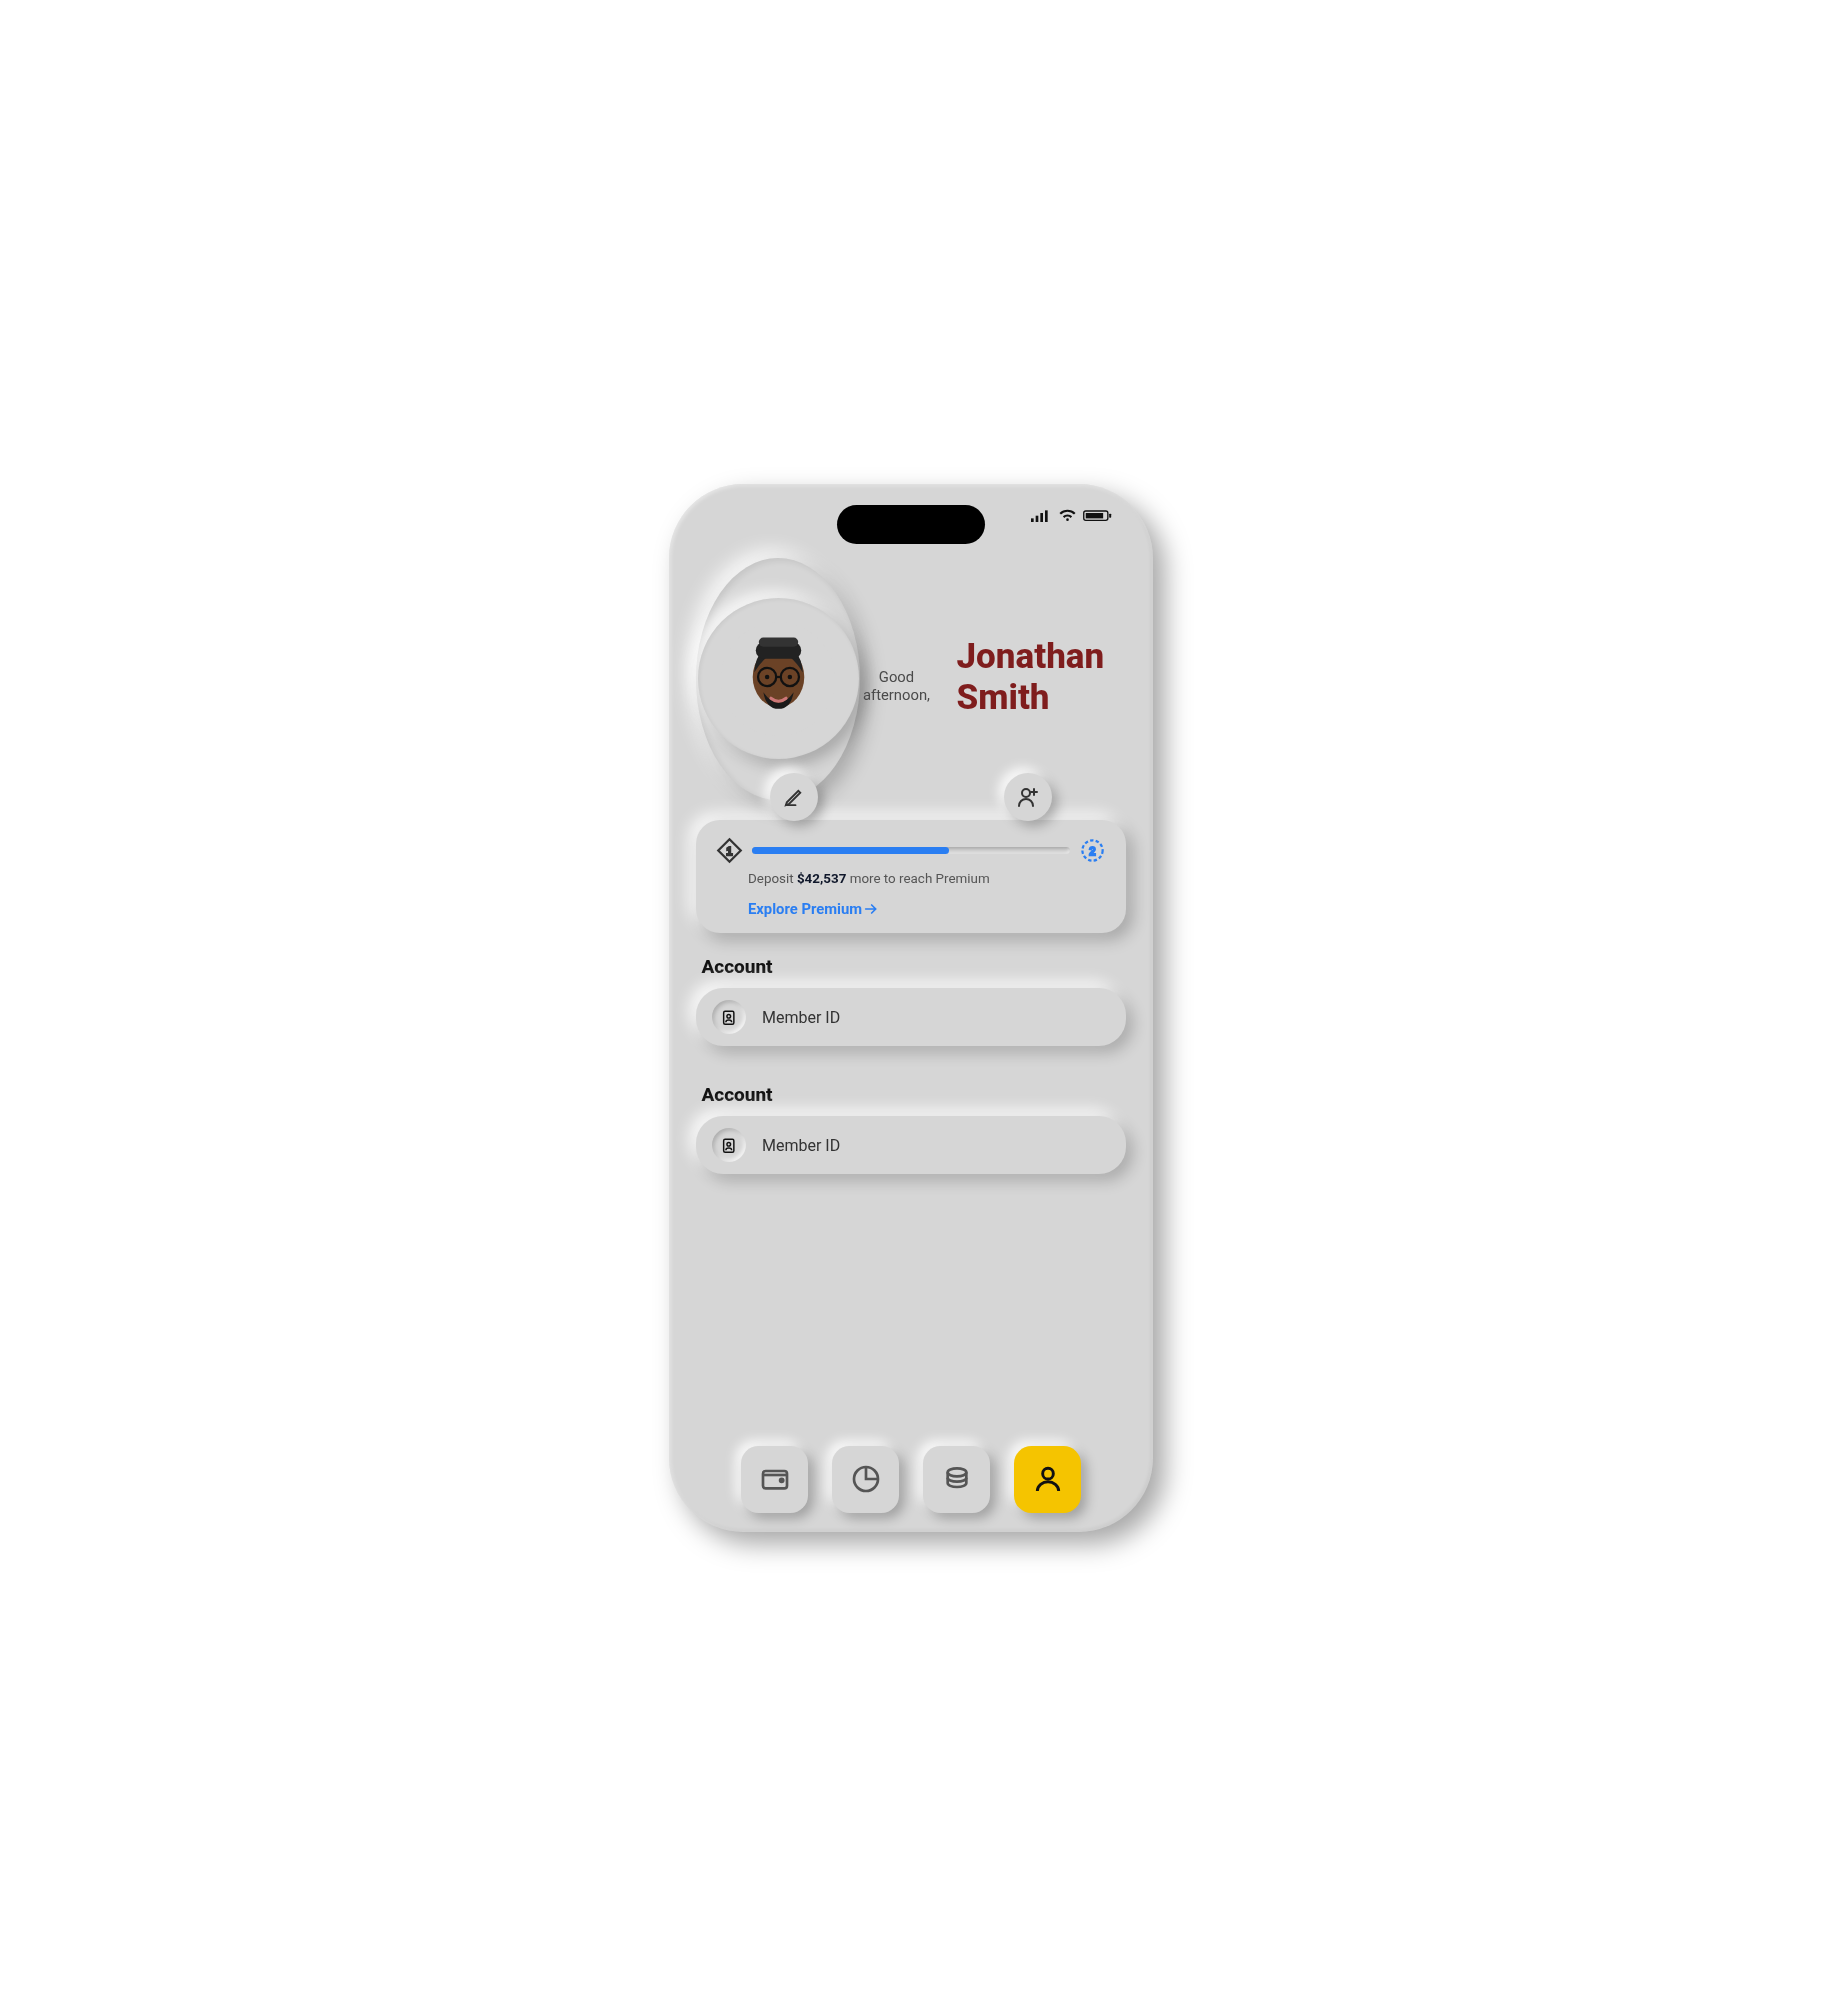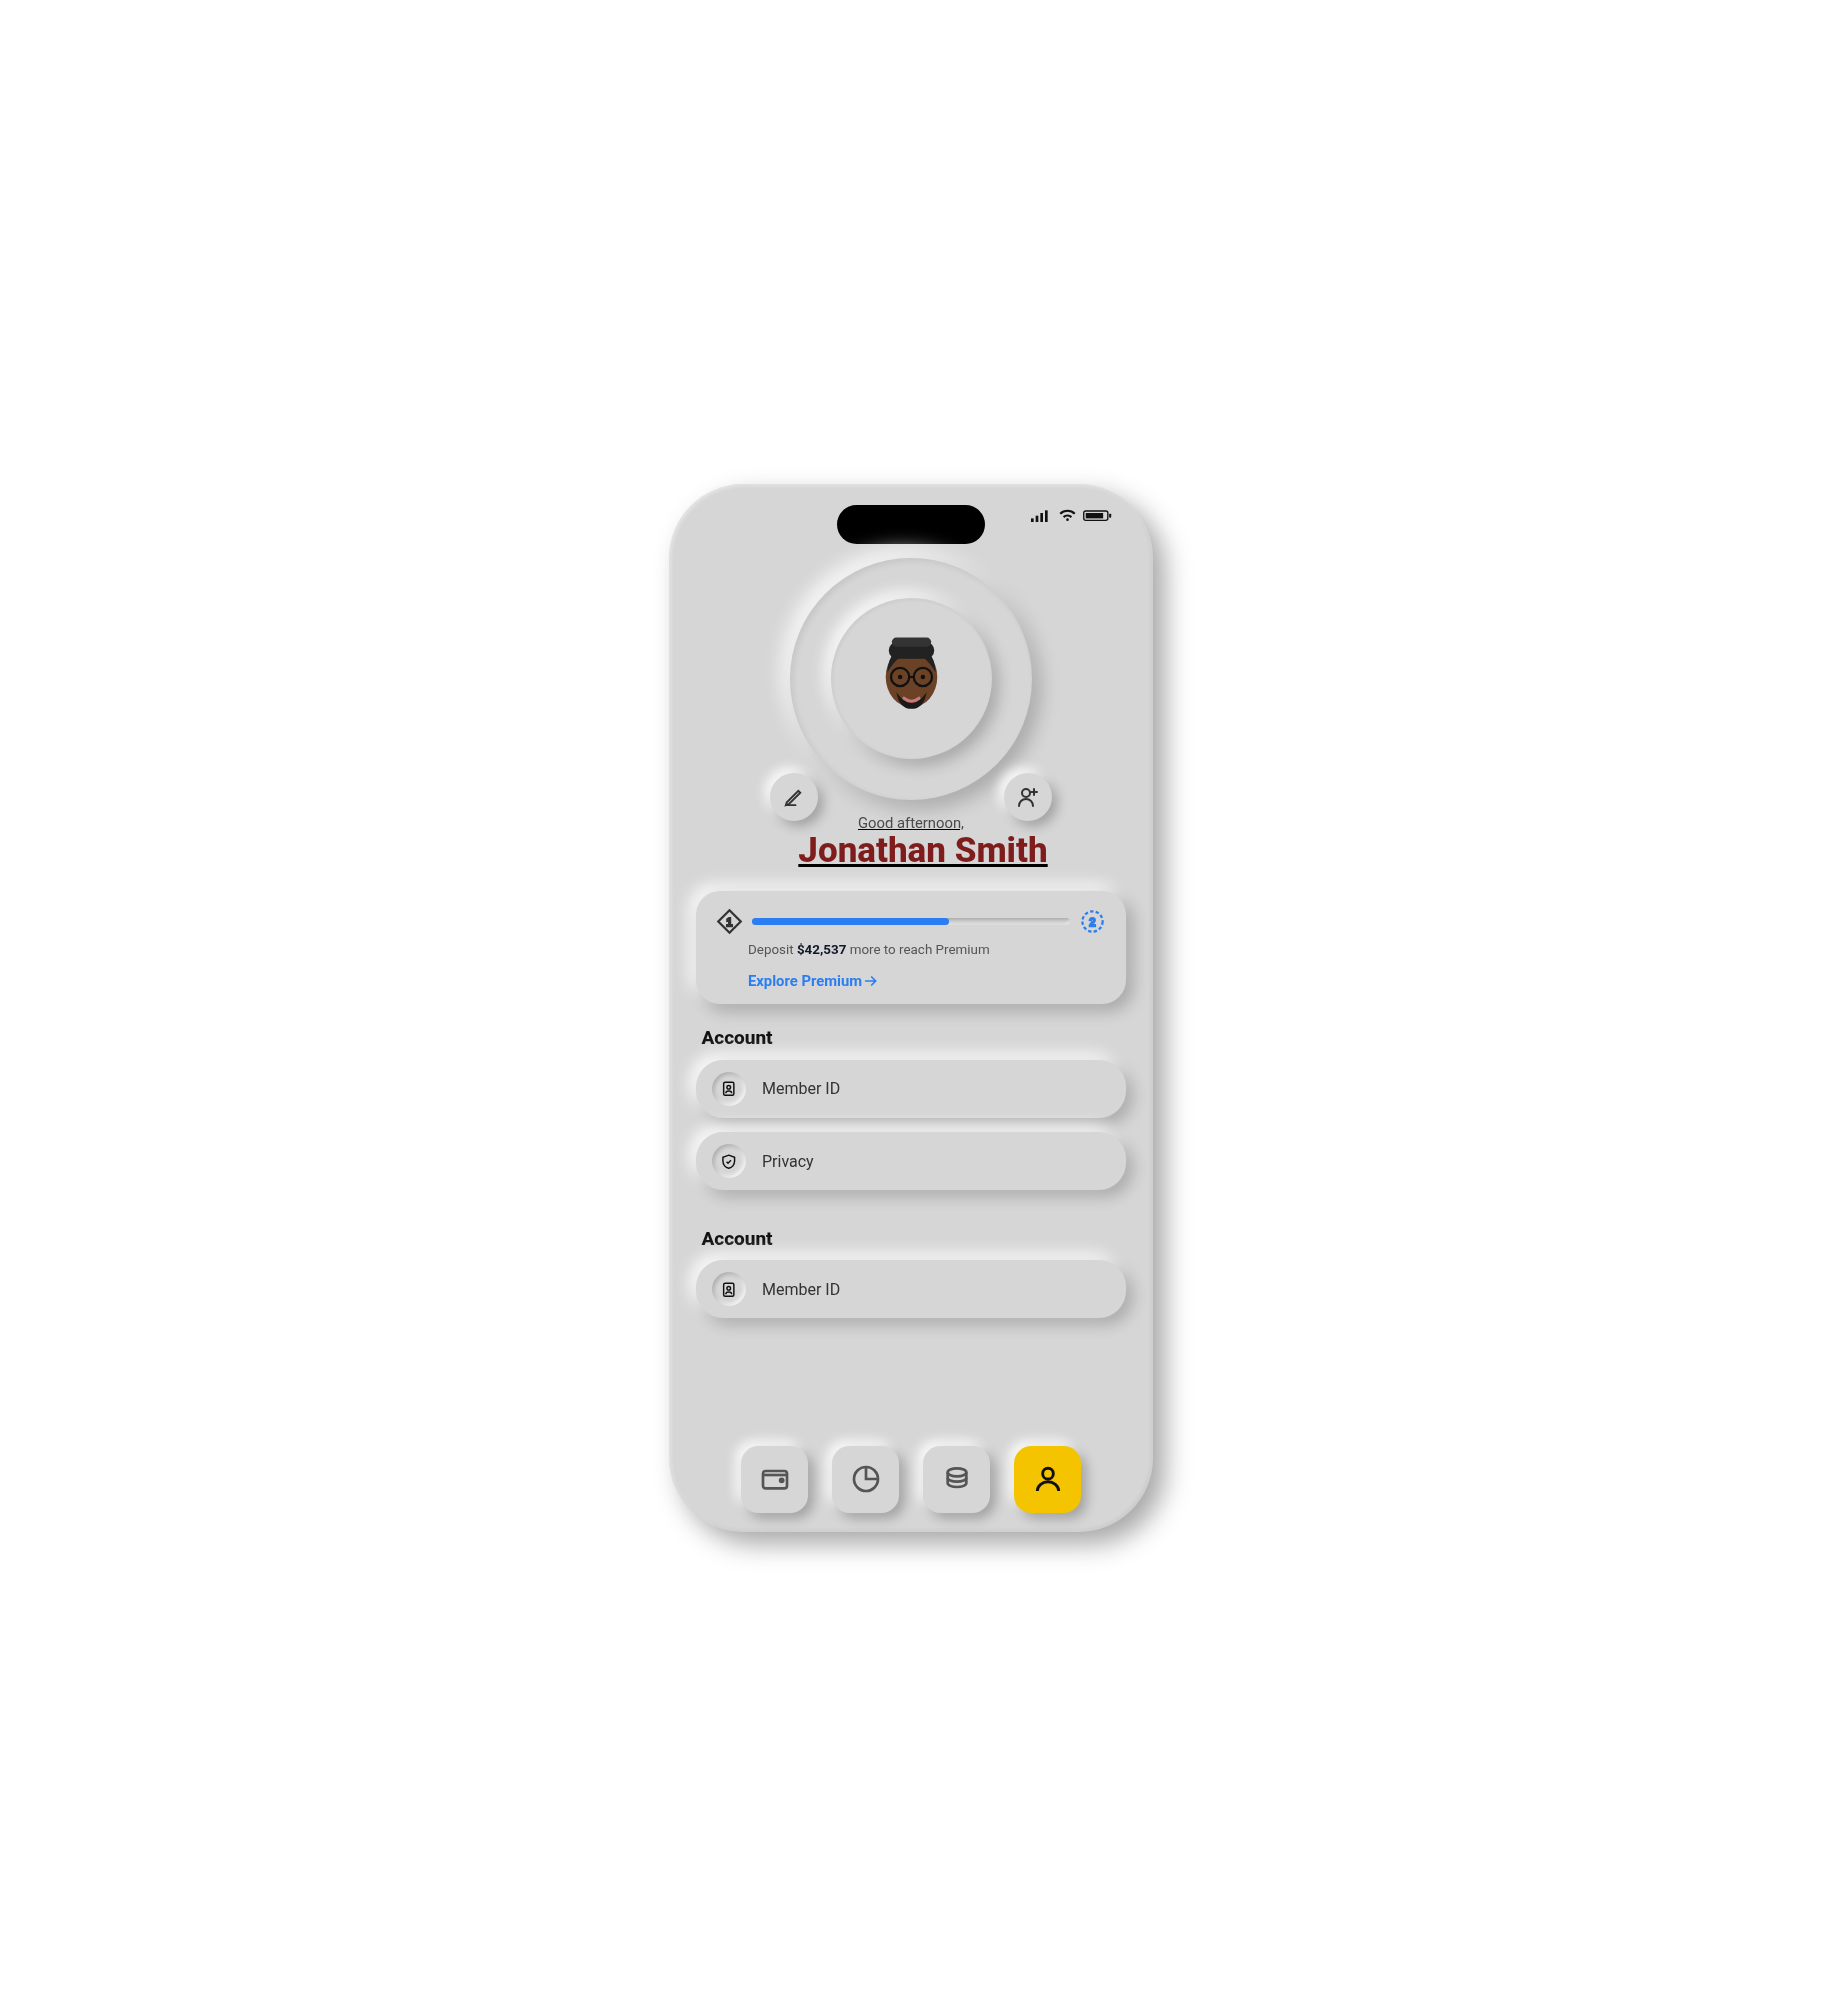--- a/index.html
+++ b/index.html
@@ -44,24 +44,23 @@
     right: 40px;
     display: flex;
     align-items: center;
     gap: 6.7px;
   }
   .statusbar svg { display:block; }
   
   .avatar-wrap {
     margin-top: 47px;
     display: flex;
-    flex-direction: column;
+    flex-direction: row;
     align-items: center;
     position: relative;
-    text-decoration: underline;
   }
   .ring-outer {
     width: 242px; height: 242px; border-radius: 50%;
     background: #d6d6d6;
     display:flex;align-items:center;justify-content:center;
     box-shadow: 8px 8px 19px rgba(0,0,0,.22),
                 -8px -8px 19px rgba(255,255,255,.85),
                 inset 2.7px 2.7px 6.7px rgba(0,0,0,.08);
   }
   .ring-inner {
@@ -256,29 +255,20 @@
   <div class="row-btn">
     <div class="row-icon">
         <svg width="17.5" height="17.5" viewBox="0 0 24 24" fill="none" stroke="#111" stroke-width="2">
           <rect x="5" y="3" width="14" height="18" rx="2"></rect>
           <circle cx="12" cy="10" r="2.5"></circle>
           <path d="M8 18c0-2 2-3 4-3s4 1 4 3"></path>
         </svg>
       </div>
     <div class="row-label">Member ID</div>
   </div>
-  <div class="row-btn">
-    <div class="row-icon">
-        <svg width="17.5" height="17.5" viewBox="0 0 24 24" fill="none" stroke="#111" stroke-width="2">
-          <path d="M12 3l8 3v5c0 5-3.5 9-8 10-4.5-1-8-5-8-10V6l8-3z"></path>
-          <path d="M9 12l2 2 4-4"></path>
-        </svg>
-      </div>
-    <div class="row-label">Privacy</div>
-  </div>
 
   <div class="section-title">Account</div>
   <div class="row-btn">
     <div class="row-icon">
         <svg width="17.5" height="17.5" viewBox="0 0 24 24" fill="none" stroke="#111" stroke-width="2">
           <rect x="5" y="3" width="14" height="18" rx="2"></rect>
           <circle cx="12" cy="10" r="2.5"></circle>
           <path d="M8 18c0-2 2-3 4-3s4 1 4 3"></path>
         </svg>
       </div>

